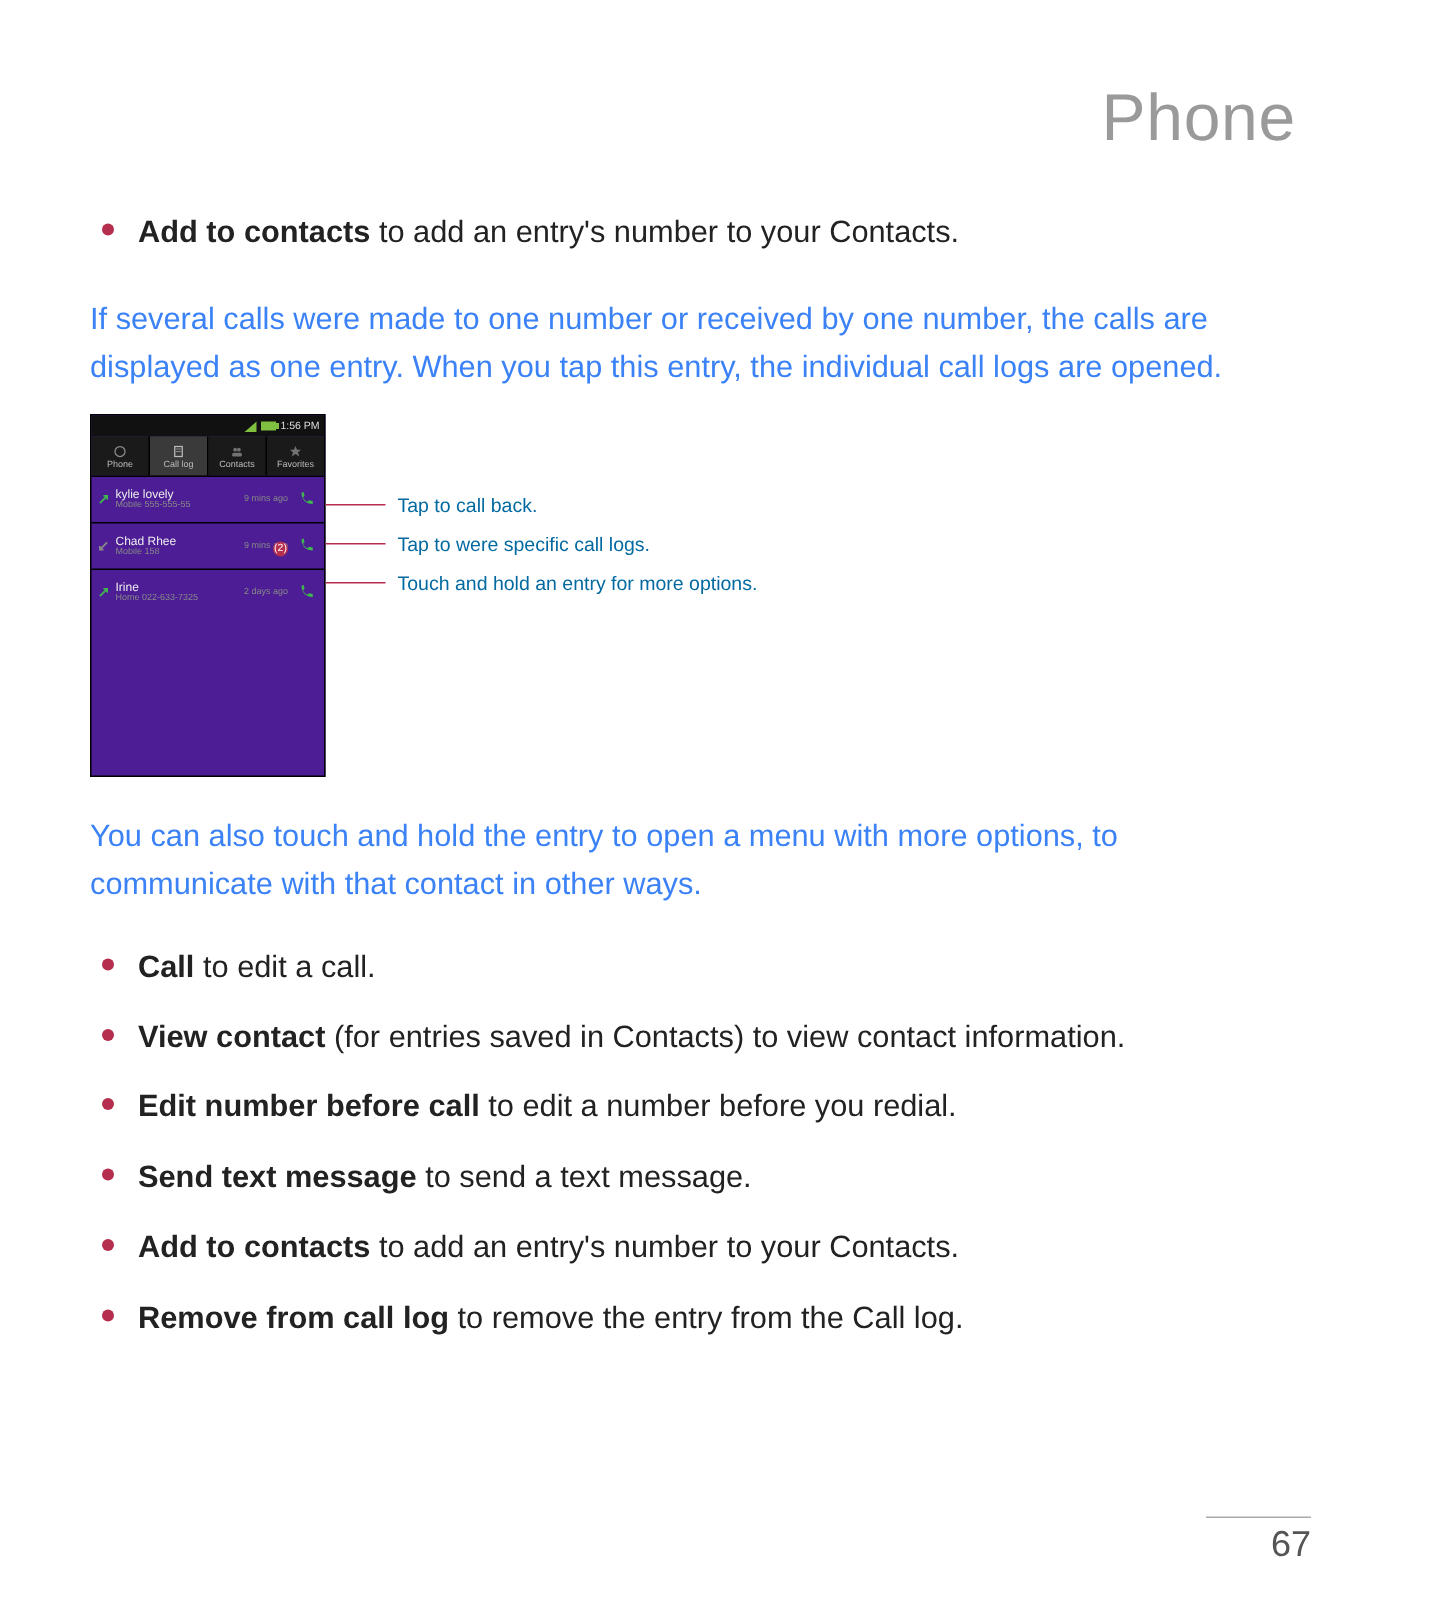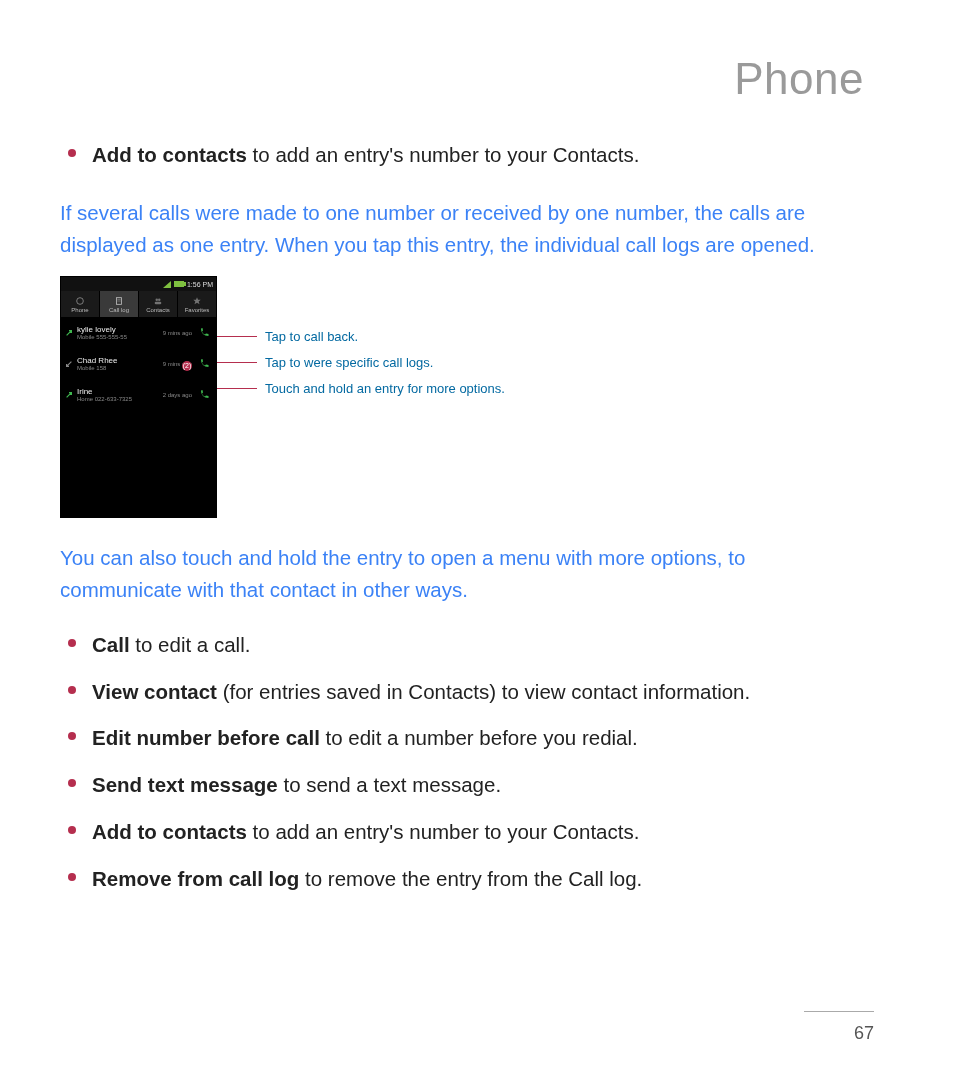--- a/index.html
+++ b/index.html
@@ -58,21 +58,21 @@
 
   
   .figure-wrap {
     display: flex;
     align-items: flex-start;
     margin: 8px 0 24px 0;
   }
   .phone {
     width: 155px;
     height: 240px;
-    background: #000000;
+    background: #4c1d95;
     color: #eee;
     font-size: 8px;
     position: relative;
     border: 1px solid #000;
     flex: 0 0 auto;
   }
   .status-bar {
     height: 14px;
     background: #111;
     display: flex;
@@ -194,21 +194,21 @@
     height: 0;
     border-top: 1px solid #b52e4e;
     margin-right: 8px;
     flex: 0 0 auto;
   }
 
   .page-number {
     position: absolute;
     right: 50px;
     bottom: 30px;
-    font-size: 18px;
+    font-size: 24px;
     color: #555;
   }
   .footer-rule {
     position: absolute;
     right: 50px;
     bottom: 62px;
     width: 70px;
     border-top: 1px solid #aaa;
   }
 </style>

